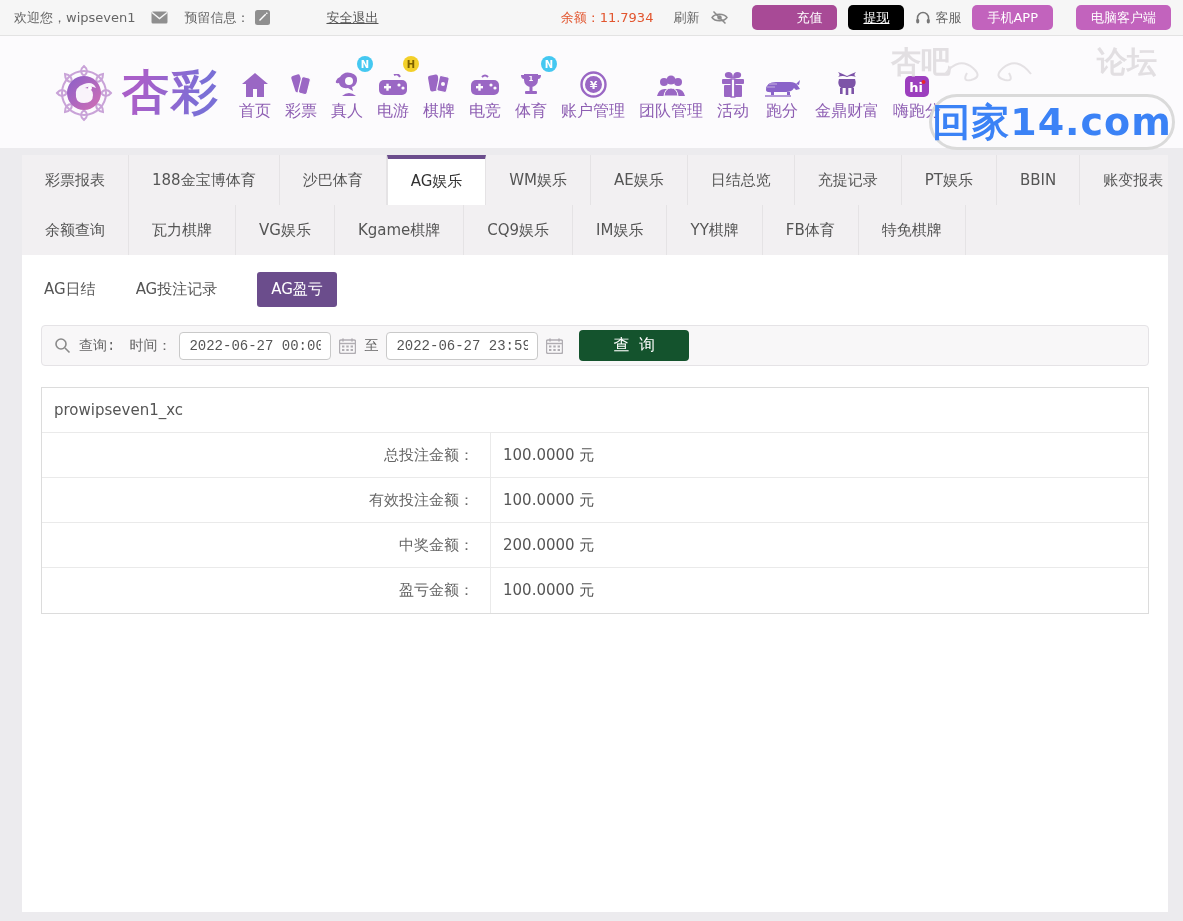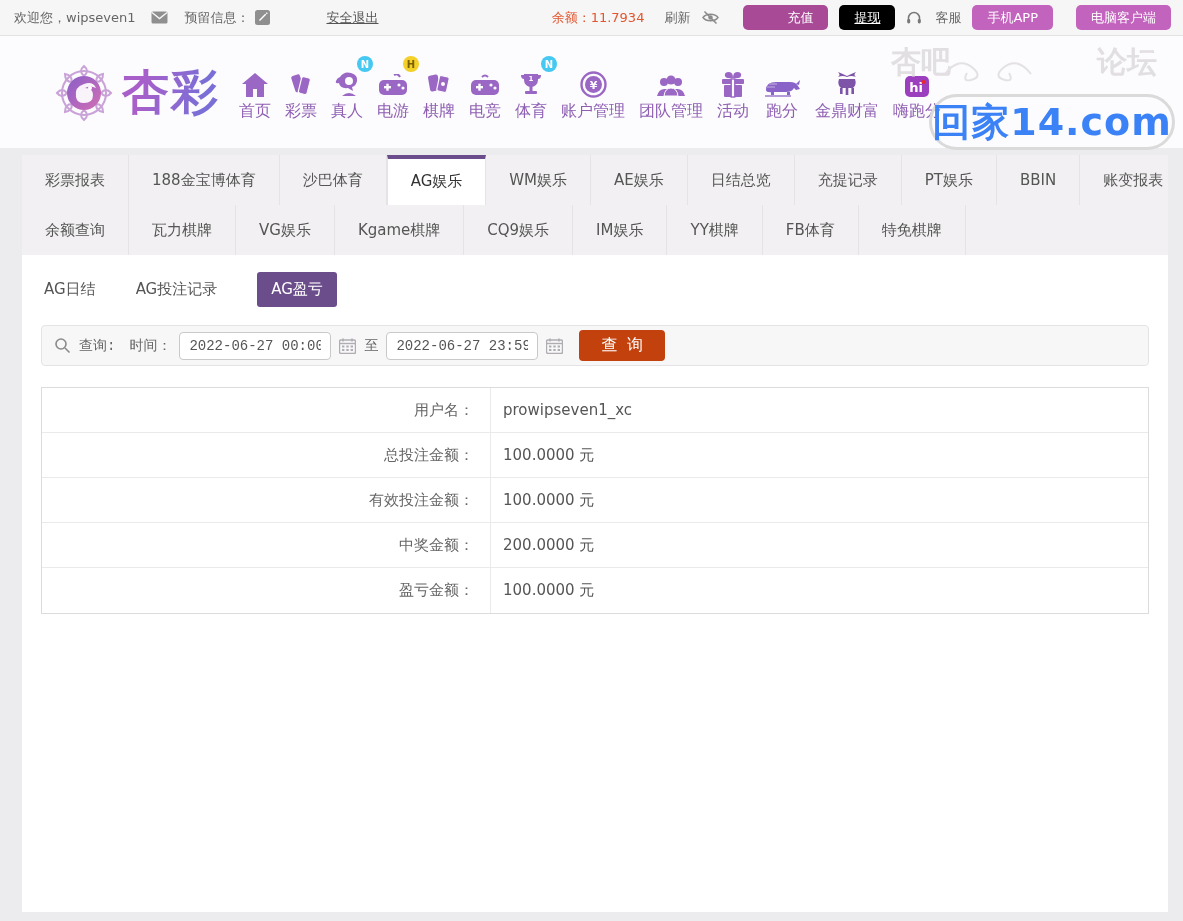--- a/index.html
+++ b/index.html
@@ -22,21 +22,21 @@
   .balance { color:#e2552e; }
   .plain { color:#666; cursor:pointer; }
   .tb-btn {
     color:#fff; border:none; border-radius:5px; height:25px; padding:0 15px;
     font-size:13px; cursor:pointer; font-family:inherit;
   }
   .btn-recharge { background:#a84a96;padding-left:44px; }
   .btn-withdraw { background:#000000;text-decoration:underline; }
   .btn-app { background:#c263bd; }
   .icon { display:inline-flex; align-items:center; justify-content:center; }
-  .service { display:flex; align-items:center; gap:13px; color:#666; cursor:pointer; }
+  .service { display:flex; align-items:center; gap:4px; color:#666; cursor:pointer; }
 
   
   .header {
     height:112px; background:#fcfbfd; position:relative;
     display:flex; align-items:center; padding-left:52px;
   }
   .logo { display:flex; align-items:flex-end; gap:6px; cursor:pointer; }
   .logo-text {
     font-size:47px; font-weight:bold; letter-spacing:2px;
     background:linear-gradient(100deg,#a95fc9 20%,#7a6fd6 80%);
@@ -82,22 +82,22 @@
   .querybar {
     margin:5px 19px 0 19px; background:#f8f7f8; border:1px solid #e5e3e6; border-radius:4px;
     height:41px; display:flex; align-items:center; padding:0 12px; gap:8px;
     font-size:14px; color:#666;font-family:Liberation Mono, monospace;
   }
   input.date {
     width:152px; height:28px; border:1px solid #c9c9c9; border-radius:4px;
     padding:0 9px; font-size:14px; color:#555; font-family:inherit; background:#fff;
   }
   .query-btn {
-    background:#c2410c; color:#fff; border:none; border-radius:4px; height:31px;
-    padding:0 22px; font-size:16px; margin-left:8px; cursor:pointer; font-family:inherit;
+    background:#14532d; color:#fff; border:none; border-radius:4px; height:31px;
+    padding:0 34px; font-size:16px; margin-left:8px; cursor:pointer; font-family:inherit;
   }
   .cal-icon { cursor:pointer; }
 
   .report { margin:21px 19px 0 19px; border:1px solid #dcdcdc; }
   .report-row { display:flex; height:45px; border-bottom:1px solid #eaeaea; font-size:15px; }
   .report-row:last-child { border-bottom:none; }
   .report-label {
     width:449px; color:#666; padding-right:16px; border-right:1px solid #eaeaea;
     display:flex; align-items:center; justify-content:flex-end;
   }
@@ -396,21 +396,20 @@
             <rect x="7.3" y="11" width="2.4" height="2"></rect>
             <rect x="11.6" y="11" width="2.4" height="2"></rect>
           </g>
         </svg>
     </span>
     <button class="query-btn">查 询</button>
   </div>
 
   <div class="report" id="report-table">
       <div class="report-row">
-        <div class="report-label">用户名：</div>
         <div class="report-value">prowipseven1_xc</div>
       </div>
       <div class="report-row">
         <div class="report-label">总投注金额：</div>
         <div class="report-value">100.0000 元</div>
       </div>
       <div class="report-row">
         <div class="report-label">有效投注金额：</div>
         <div class="report-value">100.0000 元</div>
       </div>

